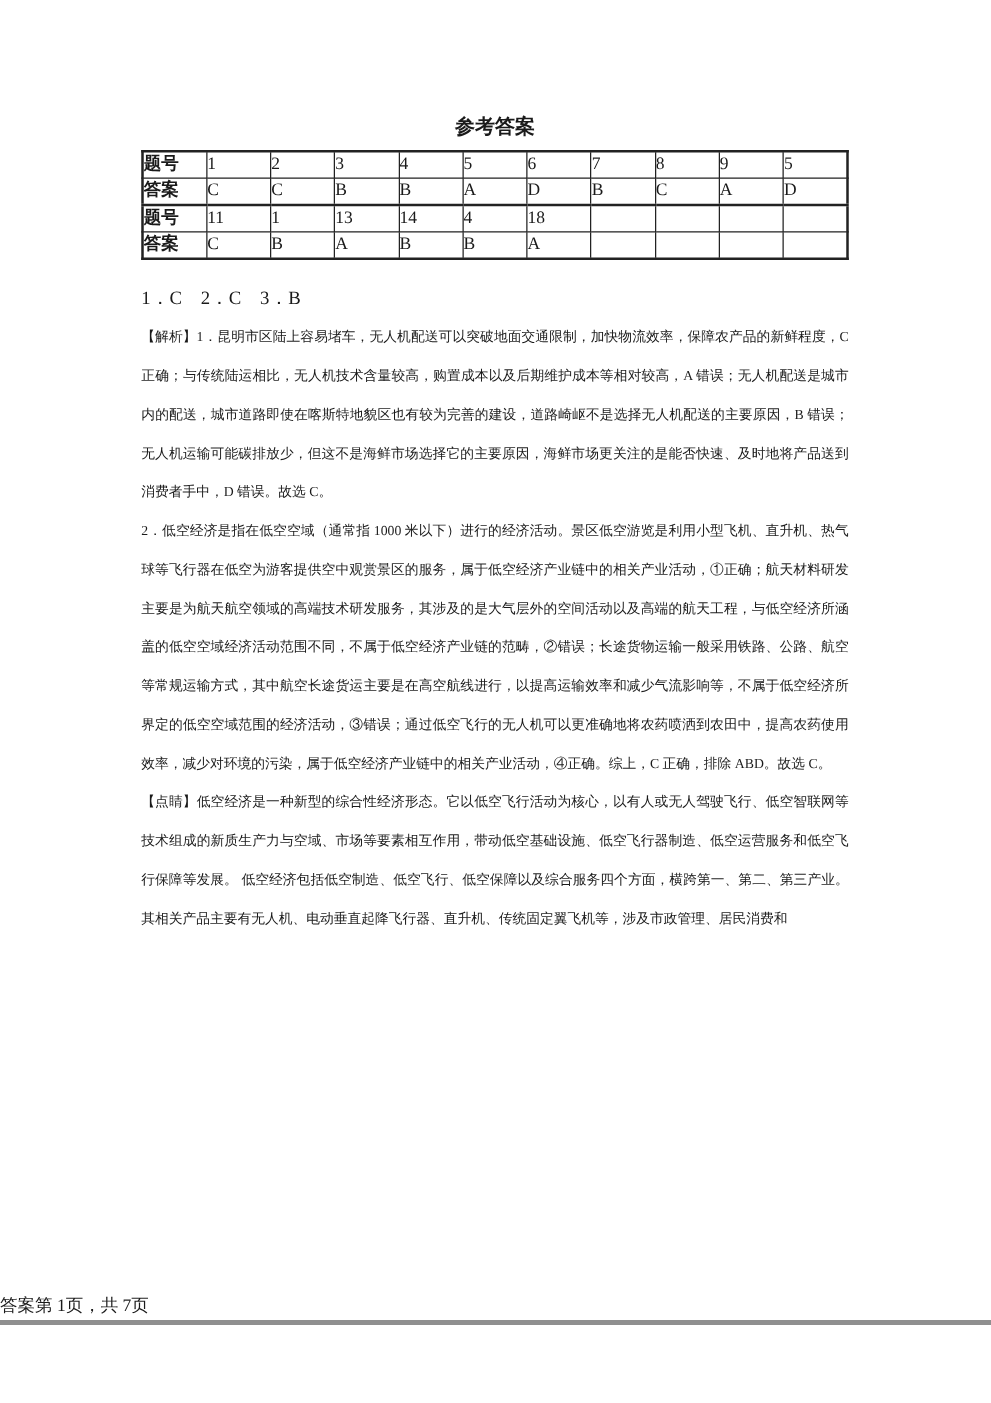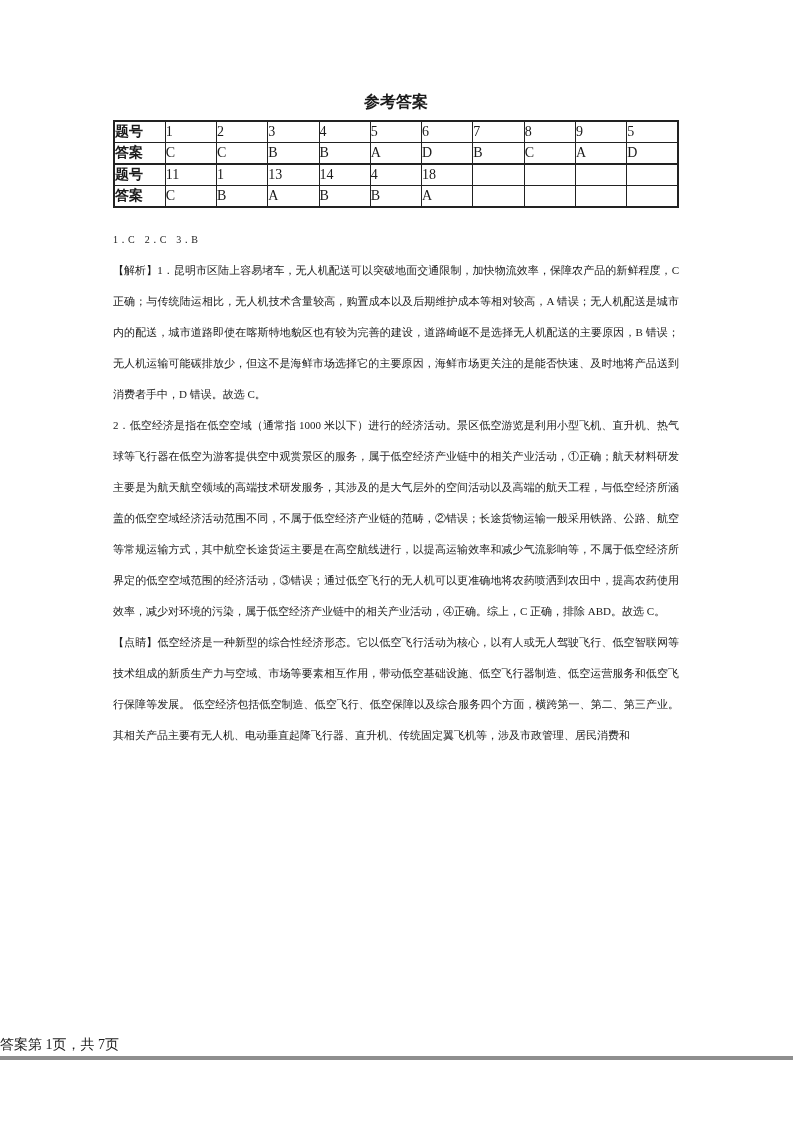--- a/index.html
+++ b/index.html
@@ -46,21 +46,21 @@
     overflow: hidden;
   }
   table.answer-table td.hdr {
     font-weight: bold;
   }
   table.answer-table tr.group-start td {
     border-top: 2.5px solid #222222;
   }
   .answers-line {
     margin: 16px 0 0 0;
-    font-size: 10px;
+    font-size: 15px;
     line-height: 31px;
     white-space: pre;
   }
   .para {
     margin: 0;
     font-size: 11px;
     line-height: 31px;
     text-align: justify;
     text-justify: inter-character;
   }

